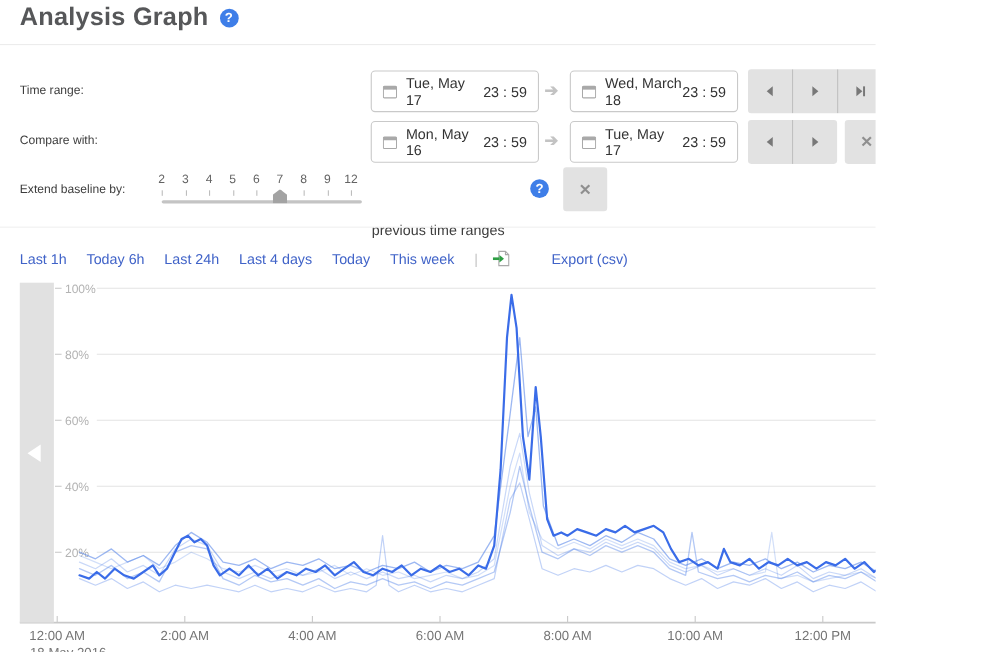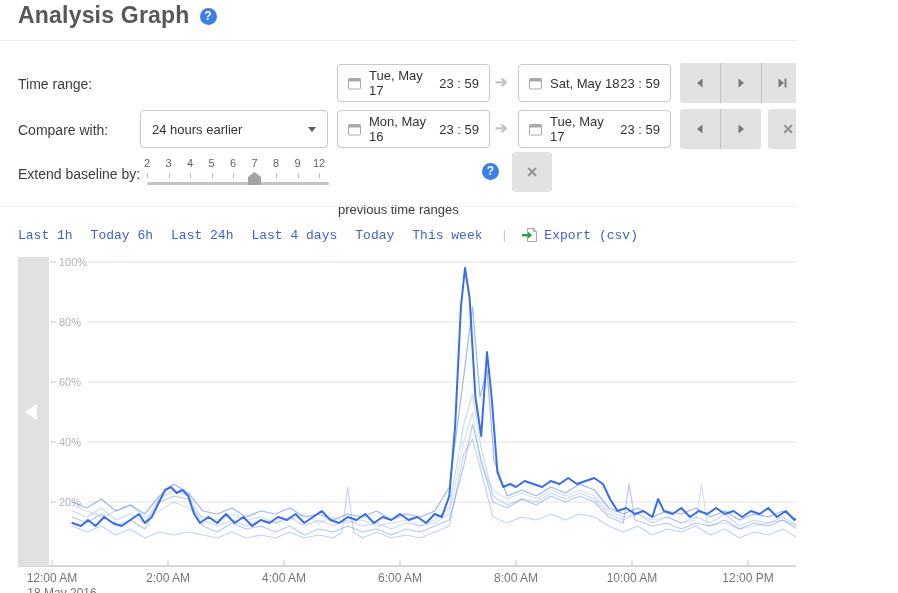--- a/index.html
+++ b/index.html
@@ -6,21 +6,21 @@
   .app{position:relative;width:796px;height:593px;background:#fff;overflow:hidden;}
 
   
   .page-title{position:absolute;left:18px;top:2px;font-size:23px;font-weight:bold;color:#565759;letter-spacing:.2px;}
   .help-badge{display:inline-block;width:17px;height:17px;border-radius:50%;background:#3e7ee8;color:#fff;
     font-size:12px;font-weight:bold;text-align:center;line-height:17px;vertical-align:3px;margin-left:10px;cursor:pointer;}
   .hdr-divider{position:absolute;left:0;top:40px;width:898px;height:1px;background:#ececec;}
   .mid-divider{position:absolute;left:0;top:206px;width:898px;height:1px;background:#f0f0f0;}
 
   
-  .ctl-label{position:absolute;left:18px;font-size:14px;color:#3d3d3d;}
+  .ctl-label{position:absolute;left:18px;font-size:11px;color:#3d3d3d;}
   .select-box{position:absolute;left:140px;width:188px;height:38px;border:1px solid #c9c9c9;border-radius:4px;
     background:#fff;box-sizing:border-box;display:flex;align-items:center;justify-content:space-between;
     padding:0 11px;font-size:13px;color:#333;cursor:pointer;}
   .caret{width:0;height:0;border-left:4px solid transparent;border-right:4px solid transparent;border-top:5px solid #5c5c5c;}
   .date-box{position:absolute;width:153px;height:38px;border:1px solid #c9c9c9;border-radius:4px;background:#fff;
     box-sizing:border-box;display:flex;align-items:center;padding:0 10px;font-size:13px;color:#333;cursor:pointer;}
   .cal-ic{margin-right:8px;flex:0 0 auto;}
   .date-text{flex:1;}
   .time-text{margin-left:auto;white-space:nowrap;}
   .flow-arrow{position:absolute;left:495px;font-size:15px;font-weight:bold;color:#c3c3c3;}
@@ -34,24 +34,24 @@
   .slider{position:absolute;left:147px;top:157px;width:182px;height:32px;}
   .sl-num{position:absolute;top:0;transform:translateX(-50%);font-size:11px;color:#636363;}
   .sl-tick{position:absolute;top:16px;width:1px;height:5px;background:#bdbdbd;}
   .sl-track{position:absolute;left:0;top:25px;width:182px;height:3px;background:#c4c4c4;border-radius:2px;}
   .sl-thumb{position:absolute;top:15px;width:13px;height:13px;background:#a3a3a3;
     clip-path:polygon(50% 0,100% 38%,100% 100%,0 100%,0 38%);cursor:pointer;}
   .bl-suffix{position:absolute;left:338px;top:166px;font-size:13px;color:#3d3d3d;margin-top:36px;}
   .help2{position:absolute;left:472px;top:163px;}
 
   
-  .links-row{position:absolute;left:18px;top:227px;display:flex;align-items:center;font-size:13px;font-family:Liberation Mono, monospace;}
+  .links-row{position:absolute;left:18px;top:227px;display:flex;align-items:center;font-size:13px;}
   .qlink{color:#4063c8;text-decoration:none;margin-right:18px;cursor:pointer;}
   .links-sep{color:#c5c5c5;margin:0 14px 0 0;}
-  .export-link{color:#4063c8;text-decoration:none;display:flex;align-items:center;cursor:pointer;}
+  .export-link{color:#4063c8;text-decoration:none;display:flex;align-items:center;cursor:pointer;gap:31px;}
   .export-link svg{margin-right:6px;}
 
   
   .collapse-bar{position:absolute;left:18px;top:257px;width:31px;height:309px;background:#e1e1e1;z-index:3;cursor:pointer;}
   .collapse-arrow{position:absolute;left:7px;top:50%;margin-top:-8px;width:0;height:0;
     border-top:8px solid transparent;border-bottom:8px solid transparent;border-right:12px solid #fff;}
   #chart-svg{position:absolute;left:0;top:250px;z-index:1;}
   #chart-svg text{font-family:"Liberation Sans",sans-serif;}
 </style>
 </head>
@@ -72,21 +72,21 @@
       </svg>
     <span class="date-text">Tue, May 17</span>
     <span class="time-text">23 : 59</span>
   </div>
   <span class="flow-arrow" style="top:73px">➔</span>
   <div class="date-box" style="left:518px;top:64px">
     <svg class="cal-ic" width="13" height="13" viewBox="0 0 13 13">
         <rect x="0.5" y="1.5" width="12" height="10.5" rx="1" fill="none" stroke="#a9a9a9"></rect>
         <rect x="0.5" y="1.5" width="12" height="3" fill="#a9a9a9"></rect>
       </svg>
-    <span class="date-text">Sat, May 18</span>
+    <span class="date-text">Wed, March 18</span>
     <span class="time-text">23 : 59</span>
   </div>
   <div class="btn-group" style="top:63px">
     <div class="nav-btn">
       <svg width="12" height="12" viewBox="0 0 12 12">
           <polygon points="8.5,1.5 3,6 8.5,10.5" fill="#787878"></polygon>
         </svg>
     </div>
     <div class="nav-btn">
       <svg width="12" height="12" viewBox="0 0 12 12">
@@ -95,24 +95,20 @@
     </div>
     <div class="nav-btn">
       <svg width="12" height="12" viewBox="0 0 12 12">
           <polygon points="2.5,1.5 8,6 2.5,10.5" fill="#787878"></polygon>
           <rect x="8.6" y="1.5" width="1.8" height="9" fill="#787878"></rect>
         </svg>
     </div>
   </div>
 
   <span class="ctl-label" style="top:122px">Compare with:</span>
-  <div class="select-box" style="top:110px">
-    <span>24 hours earlier</span>
-    <span class="caret"></span>
-  </div>
   <div class="date-box" style="left:337px;top:110px">
     <svg class="cal-ic" width="13" height="13" viewBox="0 0 13 13">
         <rect x="0.5" y="1.5" width="12" height="10.5" rx="1" fill="none" stroke="#a9a9a9"></rect>
         <rect x="0.5" y="1.5" width="12" height="3" fill="#a9a9a9"></rect>
       </svg>
     <span class="date-text">Mon, May 16</span>
     <span class="time-text">23 : 59</span>
   </div>
   <span class="flow-arrow" style="top:119px">➔</span>
   <div class="date-box" style="left:518px;top:110px">

